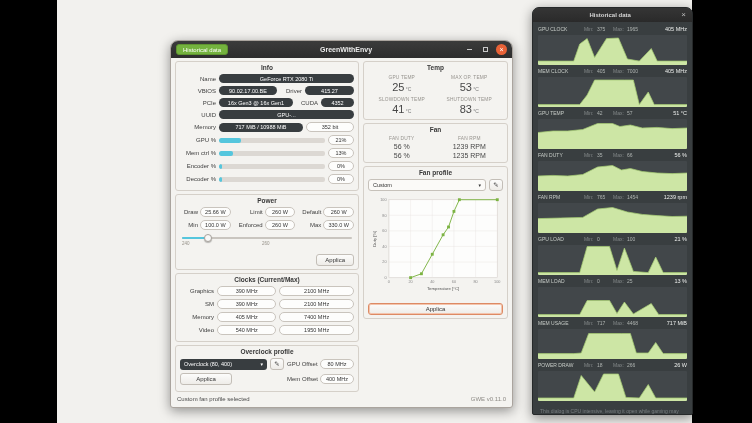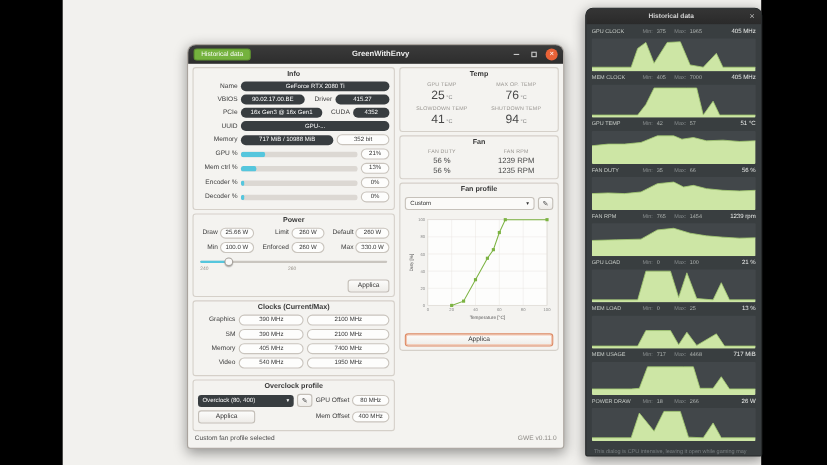--- a/index.html
+++ b/index.html
@@ -275,29 +275,29 @@
           <div class="col-right">
             <div class="frame">
               <div class="frame-title">Temp</div>
               <div class="tgrid">
                   <div class="tcell">
                     <div class="tlabel">GPU TEMP</div>
                     <div class="tvalue"><span>25</span><span class="tunit"> °C</span></div>
                   </div>
                   <div class="tcell">
                     <div class="tlabel">MAX OP. TEMP</div>
-                    <div class="tvalue"><span>76</span><span class="tunit"> °C</span></div>
+                    <div class="tvalue"><span>53</span><span class="tunit"> °C</span></div>
                   </div>
                   <div class="tcell">
                     <div class="tlabel">SLOWDOWN TEMP</div>
                     <div class="tvalue"><span>41</span><span class="tunit"> °C</span></div>
                   </div>
                   <div class="tcell">
                     <div class="tlabel">SHUTDOWN TEMP</div>
-                    <div class="tvalue"><span>94</span><span class="tunit"> °C</span></div>
+                    <div class="tvalue"><span>83</span><span class="tunit"> °C</span></div>
                   </div>
                 </div>
             </div>
 
             <div class="frame">
               <div class="frame-title">Fan</div>
               <div class="fgrid">
                   <div class="fcol">
                     <div class="tlabel">FAN DUTY</div>
                     <div class="fvalue">56 %</div>

